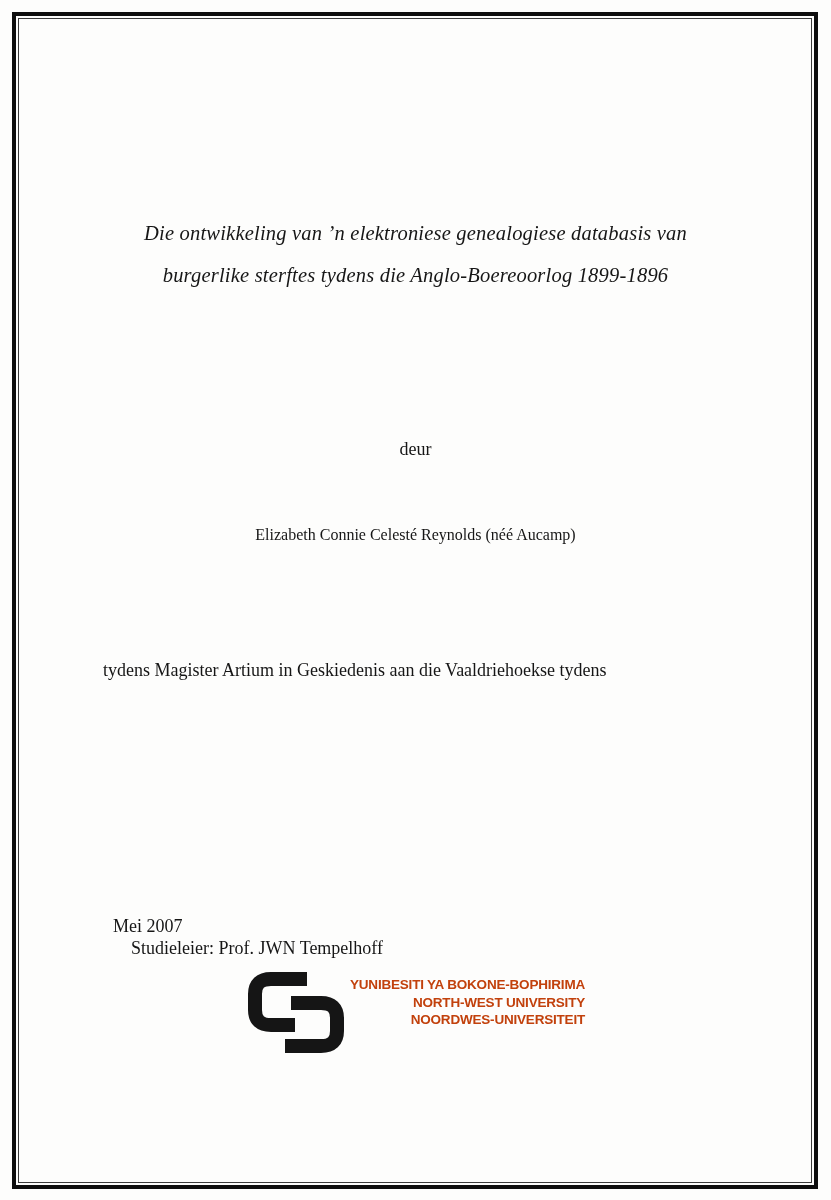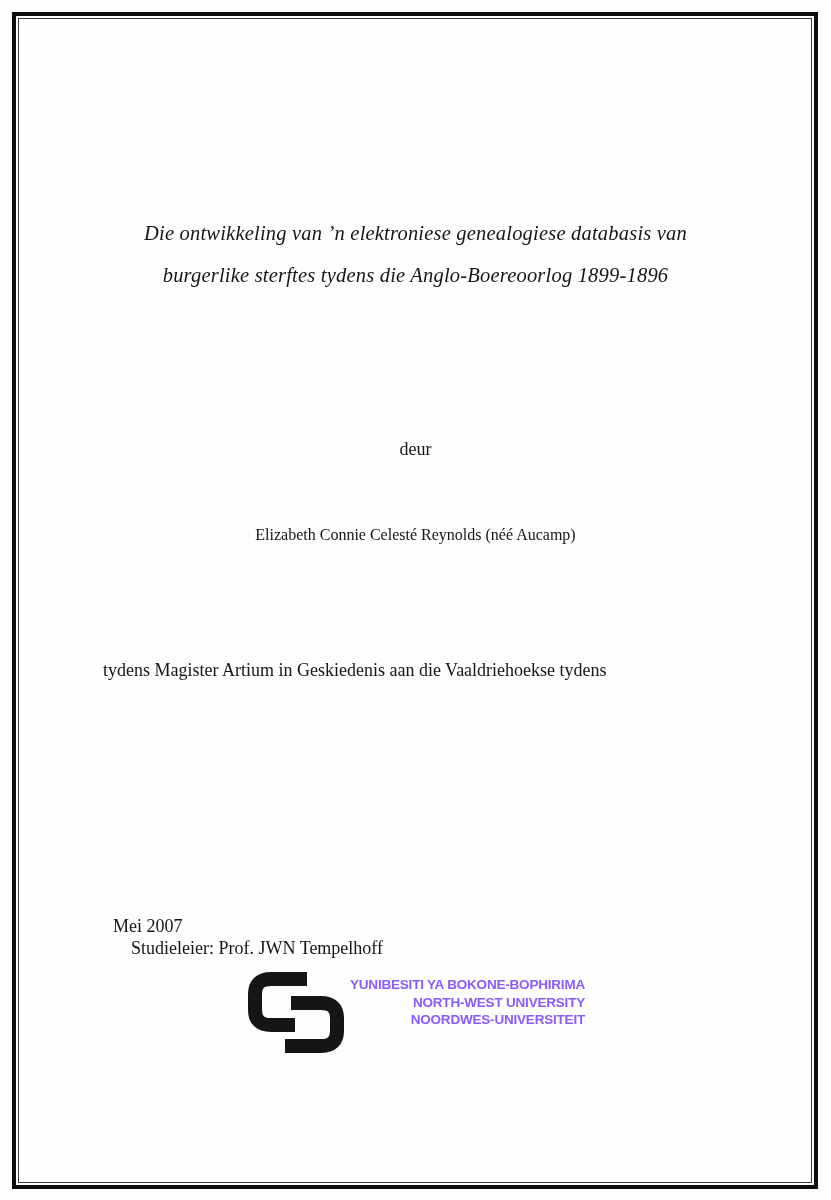--- a/index.html
+++ b/index.html
@@ -96,21 +96,21 @@
   .logo-text {
     display: flex;
     flex-direction: column;
     align-items: flex-end;   
     margin-top: 7px;
     font-family: "Liberation Sans", "DejaVu Sans", sans-serif;
     font-weight: 700;
     font-size: 13.5px;
     line-height: 17.5px;
     letter-spacing: -0.2px;
-    color: #8b5cf6;
+    color: #c2410c;
     white-space: nowrap;
   }
 </style>
 </head>
 <body>
 
 <div class="page">
 
   <div class="frame-outer">
     <div class="frame-inner"></div>

